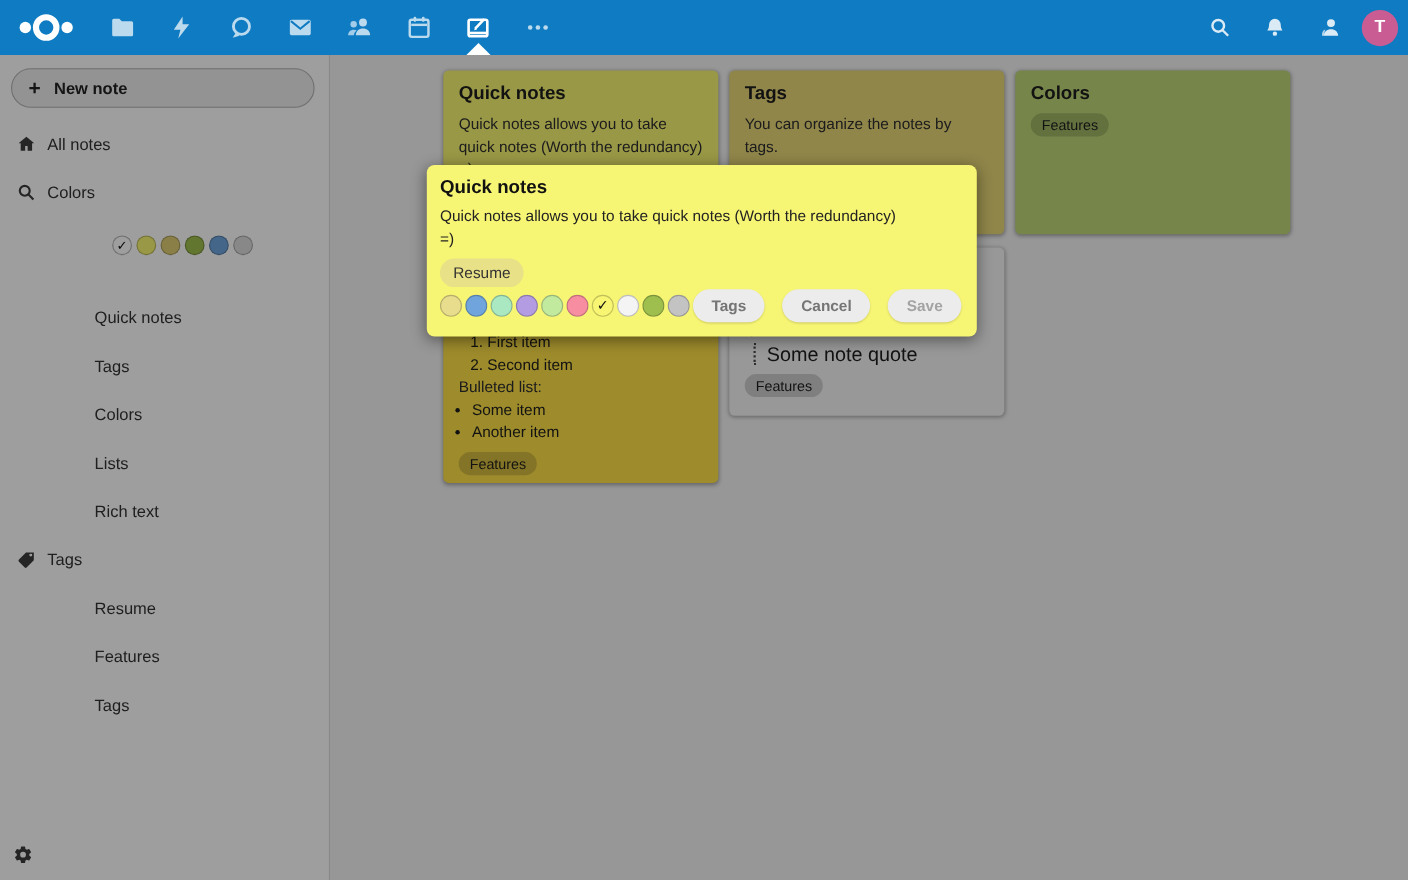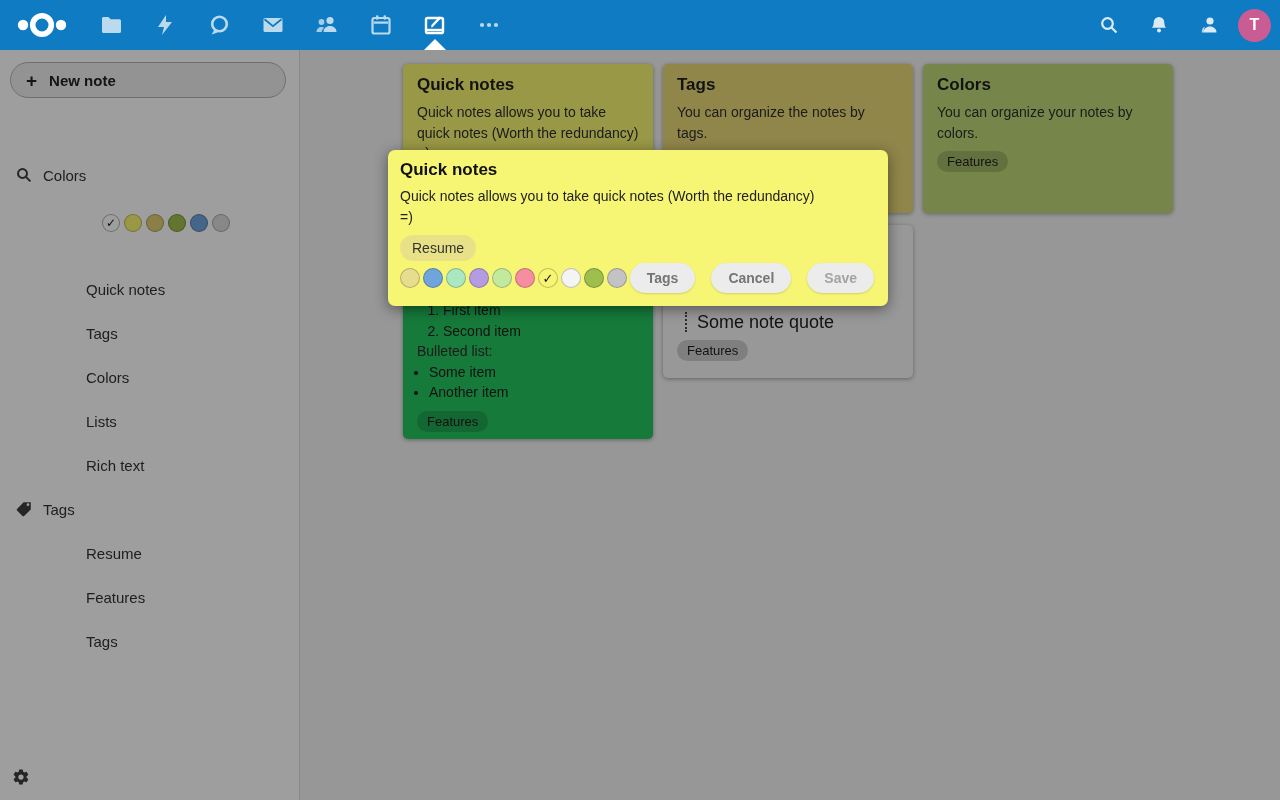--- a/index.html
+++ b/index.html
@@ -179,20 +179,28 @@
     <div class="avatar">T</div>
   </div>
 </div>
 
 <div class="sidebar">
   <div class="new-note">
     <span class="plus">+</span>
     <span class="nn-label">New note</span>
   </div>
 
+  <div class="nav-item" style="top:59px">
+    <span class="nicon">
+      <svg width="18" height="18" viewBox="0 0 24 24">
+          <path fill="#3d3d3d" d="M12 3 2.5 11h2.6v9h5.4v-5.6h3v5.6h5.4v-9h2.6z"></path>
+        </svg>
+    </span>
+    <span class="nlabel">All notes</span>
+  </div>
 
   <div class="nav-item" style="top:103px">
     <span class="nicon">
       <svg width="18" height="18" viewBox="0 0 24 24">
           <circle cx="10" cy="10" r="6" fill="none" stroke="#3d3d3d" stroke-width="2.6"></circle>
           <path d="m14.5 14.5 6 6" stroke="#3d3d3d" stroke-width="2.6"></path>
         </svg>
     </span>
     <span class="nlabel">Colors</span>
   </div>
@@ -232,21 +240,21 @@
       </svg>
   </div>
 </div>
 
 <div class="card" id="card-quick-notes" style="background: rgb(247, 245, 114);">
   <div class="card-title">Quick notes</div>
   <div class="card-text">Quick notes allows you to take quick notes (Worth the redundancy)</div>
   <div class="card-text">=)</div>
 </div>
 
-<div class="card" id="card-lists" style="background: #22c55e;">
+<div class="card" id="card-lists" style="background: #fde047;">
   <div class="spacer"></div>
   <ol>
     <li>First item</li>
     <li>Second item</li>
   </ol>
   <div class="card-text">Bulleted list:</div>
   <ul>
     <li>Some item</li>
     <li>Another item</li>
   </ul>
@@ -264,21 +272,20 @@
 
 <div class="card" id="card-rich-text">
   <div class="spacer"></div>
   <div class="card-text">quotes:</div>
   <blockquote>Some note quote</blockquote>
   <div class="chips"><span class="chip">Features</span></div>
 </div>
 
 <div class="card" id="card-colors" style="background: rgb(191, 216, 120);">
   <div class="card-title">Colors</div>
-  <div class="card-text">You can organize your notes by colors.</div>
   <div class="chips"><span class="chip">Features</span></div>
 </div>
 
 <div class="overlay"></div>
 
 <div class="modal">
   <div class="modal-title">Quick notes</div>
   <div class="modal-text">Quick notes allows you to take quick notes (Worth the redundancy)</div>
   <div class="modal-text">=)</div>
   <span class="modal-chip">Resume</span>

